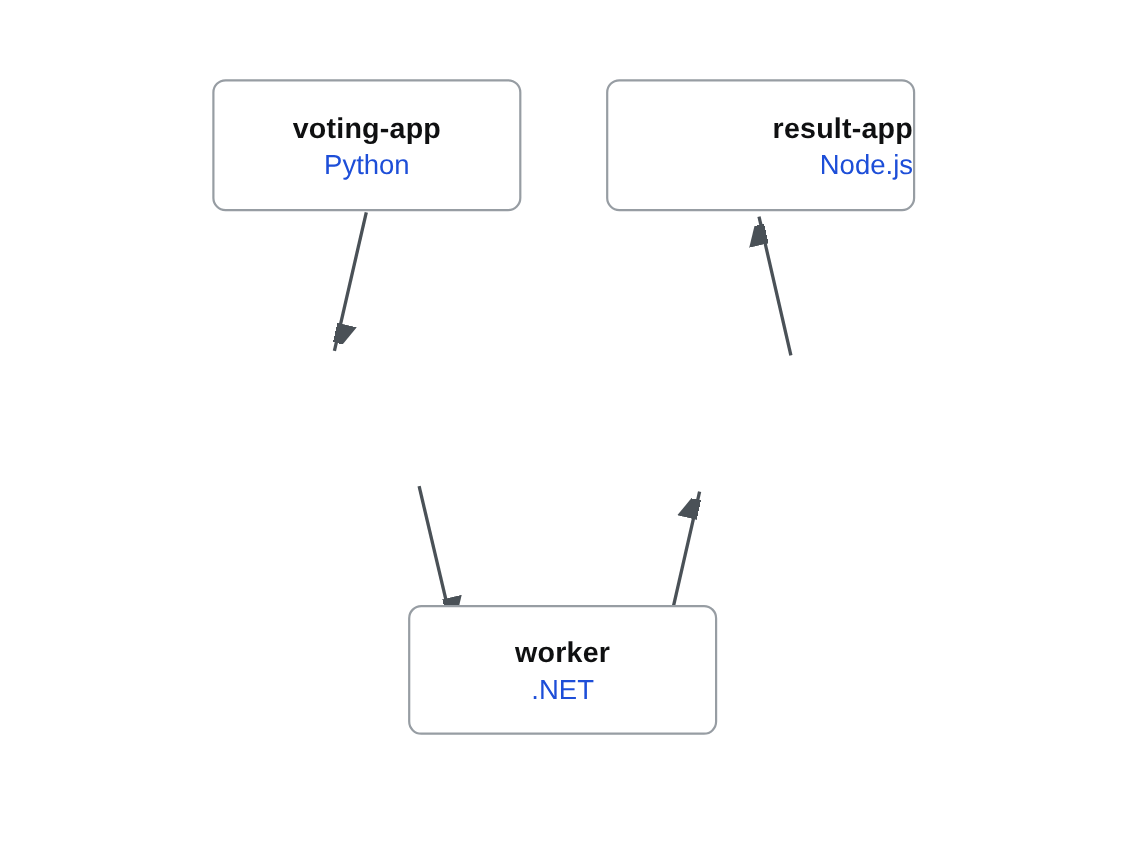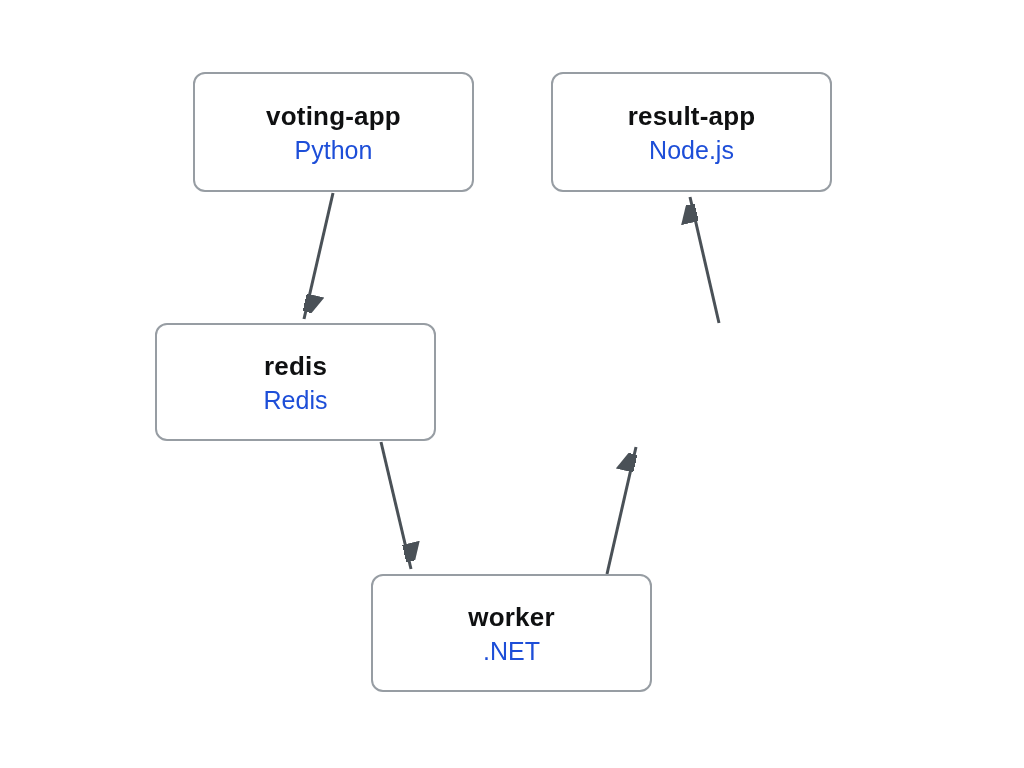--- a/index.html
+++ b/index.html
@@ -45,24 +45,24 @@
     line-height: 32px;
     letter-spacing: 0.2px;
   }
   .node-sub {
     font-size: 25px;
     font-weight: normal;
     color: #1d4ed8;
     line-height: 30px;
   }
   #node-voting-app { left: 193px; top: 72px;  width: 281px; height: 120px; }
-  #node-result-app { left: 551px; top: 72px;  width: 281px; height: 120px; }
+  #node-result-app { left: 551px; top: 72px;  width: 281px; height: 120px; align-items: flex-end; }
   #node-redis      { left: 155px; top: 323px; width: 281px; height: 118px; }
   #node-db         { left: 589px; top: 323px; width: 281px; height: 118px; }
-  #node-worker     { left: 371px; top: 574px; width: 281px; height: 118px; }
+  #node-worker     { left: 371px; top: 550px; width: 281px; height: 118px; }
 </style>
 </head>
 <body>
 
 <div class="canvas">
 
   <svg class="edges-layer" width="1024" height="768" viewBox="0 0 1024 768" xmlns="http://www.w3.org/2000/svg">
     <defs>
       <marker id="arrowhead" markerWidth="6" markerHeight="6" refX="8.5" refY="5" orient="auto" markerUnits="strokeWidth">
         <path d="M0,0 L10,5 L0,10 z" fill="#4a5157"></path>
@@ -77,24 +77,20 @@
   <div class="node" id="node-voting-app">
     <div class="node-title">voting-app</div>
     <div class="node-sub">Python</div>
   </div>
 
   <div class="node" id="node-result-app">
     <div class="node-title">result-app</div>
     <div class="node-sub">Node.js</div>
   </div>
 
-  <div class="node" id="node-redis">
-    <div class="node-title">redis</div>
-    <div class="node-sub">Redis</div>
-  </div>
 
 
   <div class="node" id="node-worker">
     <div class="node-title">worker</div>
     <div class="node-sub">.NET</div>
   </div>
 
 </div>
 
 </body></html>

